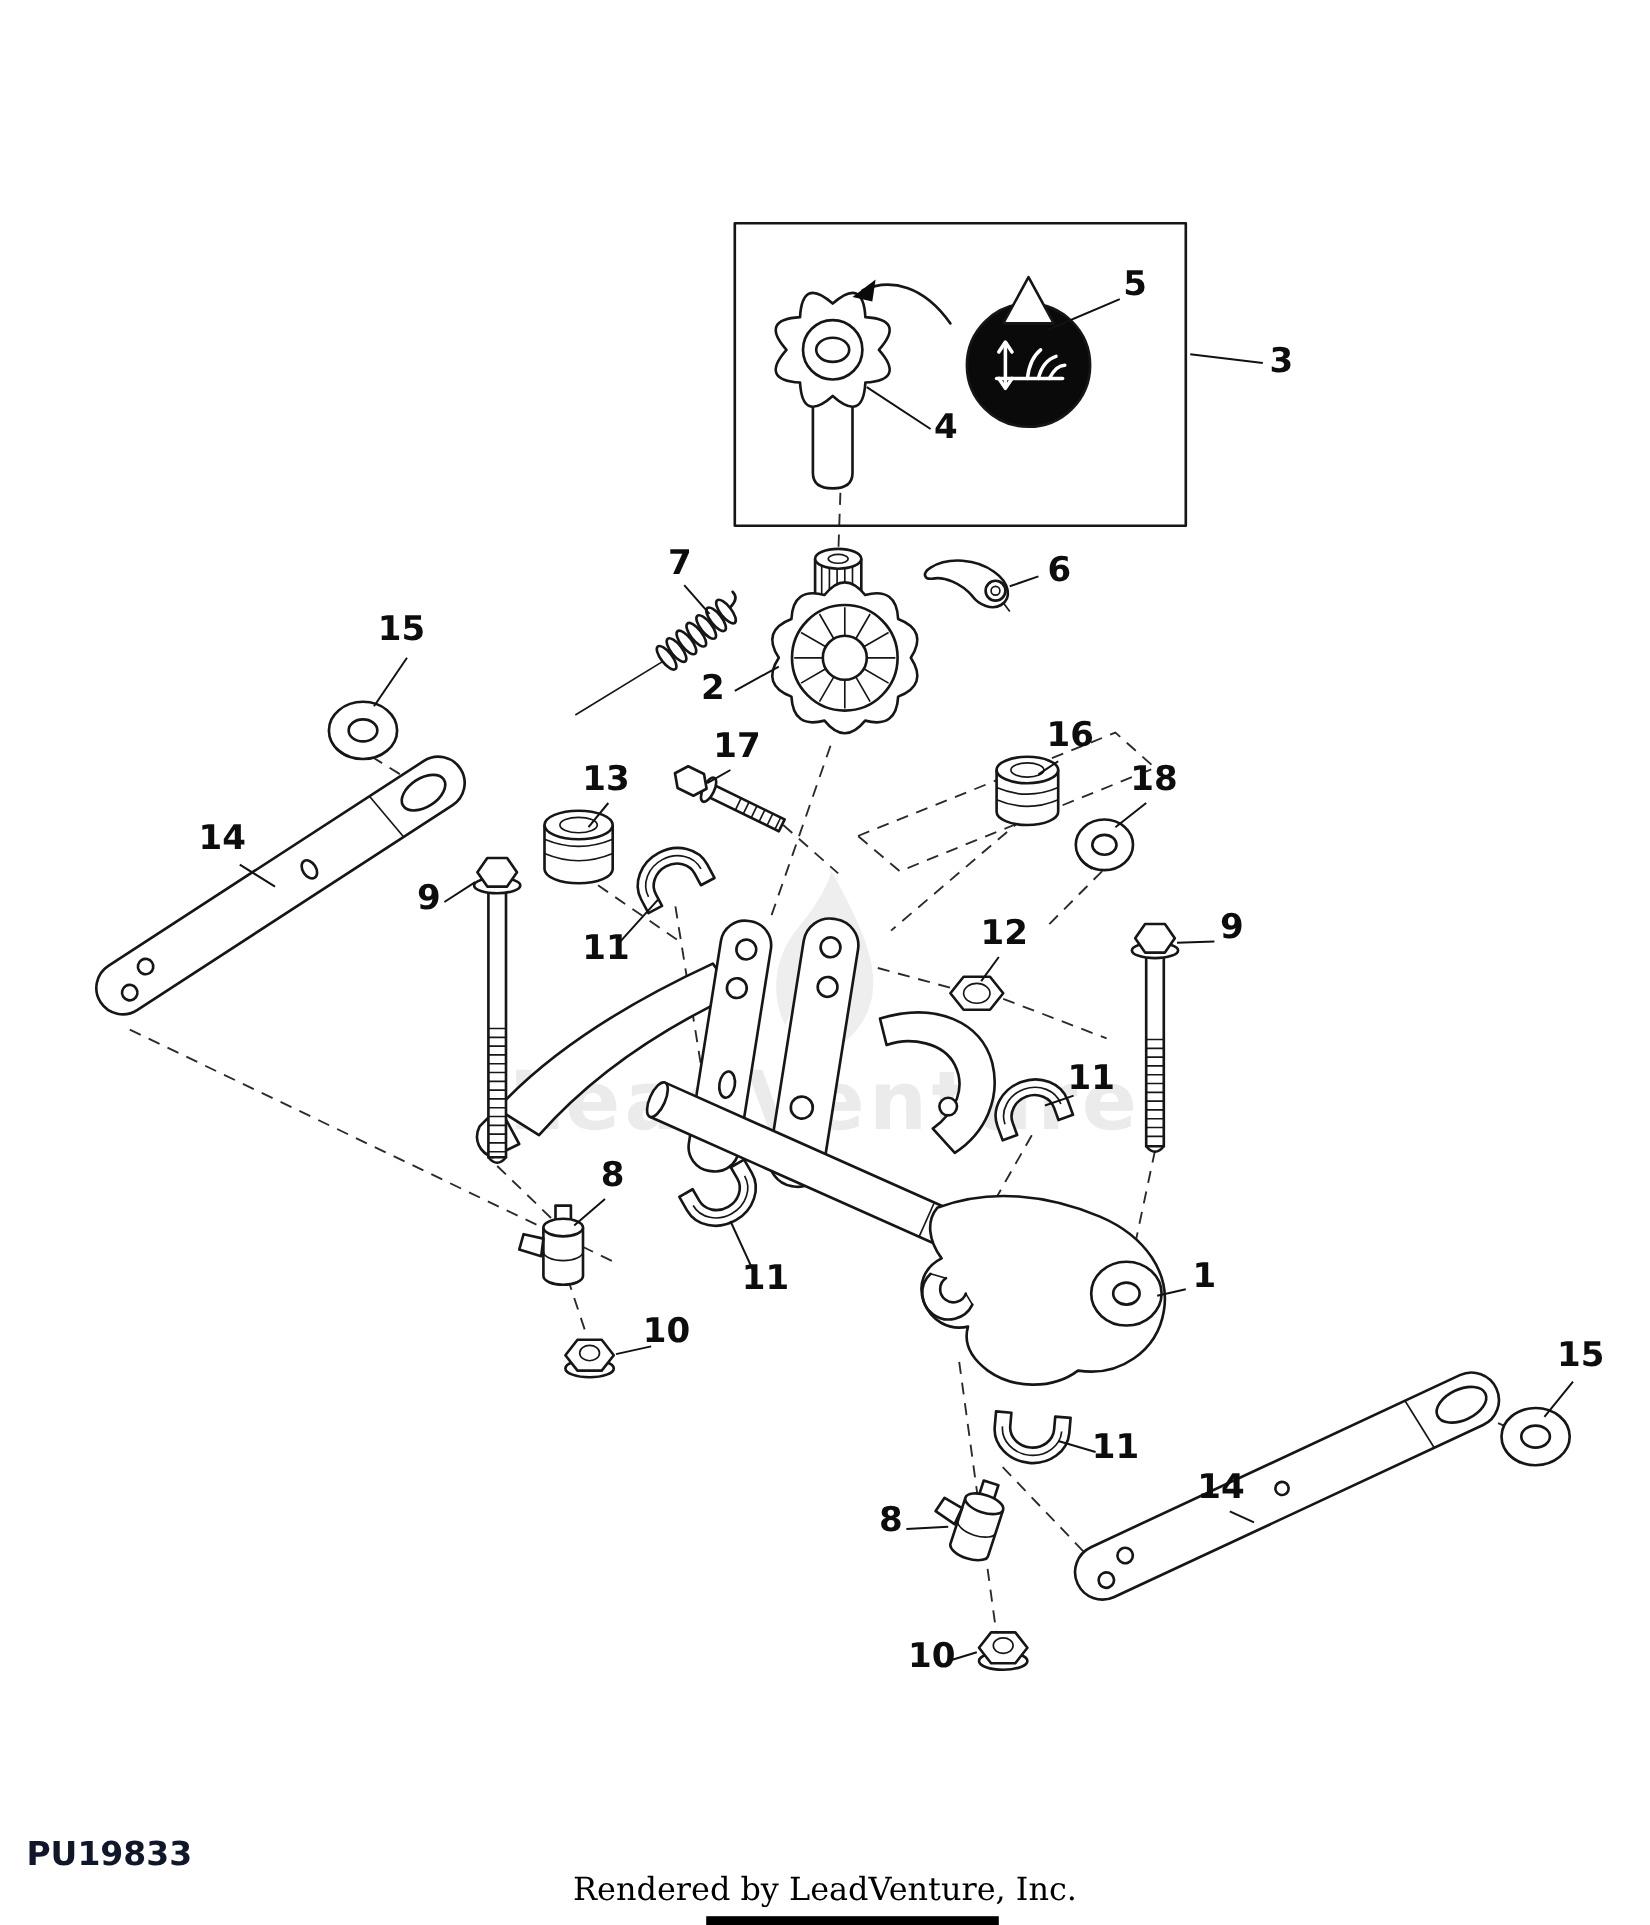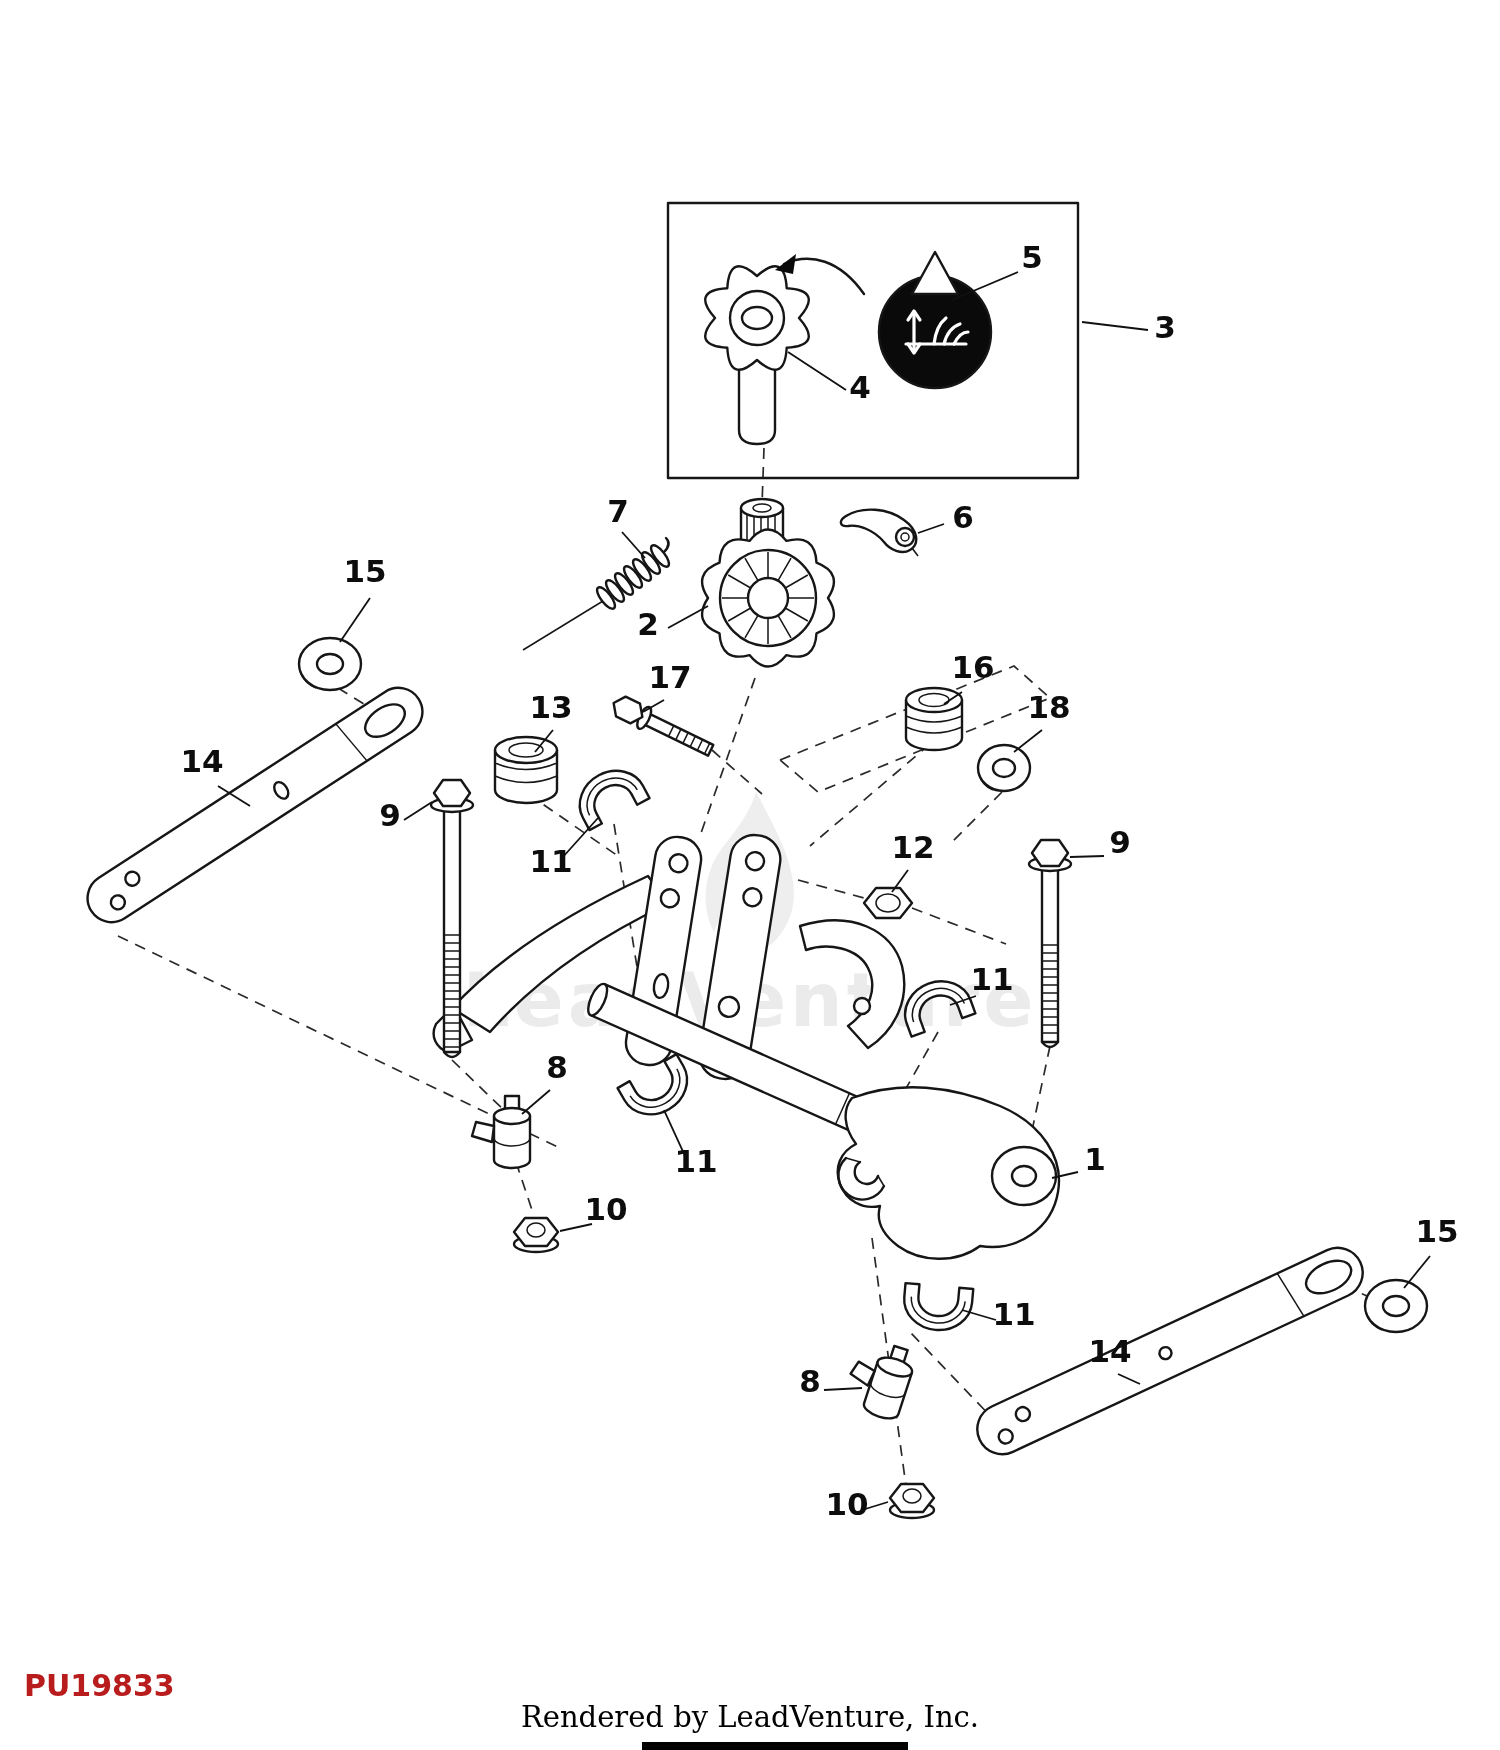--- a/index.html
+++ b/index.html
@@ -8,21 +8,21 @@
   .fw{fill:#fff;stroke:#161616;stroke-width:2.4;stroke-linejoin:round;}
   .ln{fill:none;stroke:#161616;stroke-width:2.4;stroke-linecap:round;stroke-linejoin:round;}
   .thin{fill:none;stroke:#161616;stroke-width:1.5;}
   .dash{fill:none;stroke:#2a2a2a;stroke-width:1.7;stroke-dasharray:11 8;}
   .lead{stroke:#111;stroke-width:1.8;}
   .callout{font:bold 31px "DejaVu Sans",sans-serif;fill:#0d0d0d;}
   .blk{fill:#0a0a0a;}
   .wht{fill:none;stroke:#fff;stroke-width:3.2;stroke-linecap:round;stroke-linejoin:round;}
   .wm-text{font:bold 74px "DejaVu Sans",sans-serif;fill:#dedede;opacity:.6;letter-spacing:4px;}
   .wm-flame{fill:#e2e2e2;opacity:.6;}
-  .footer-code{position:absolute;left:24px;top:1668px;font:bold 30px "DejaVu Sans",sans-serif;color:#b91c1c;}
+  .footer-code{position:absolute;left:24px;top:1668px;font:bold 30px "DejaVu Sans",sans-serif;color:#0f172a;}
   .footer-rendered{position:absolute;left:50%;transform:translateX(-50%);top:1700px;font:29px "DejaVu Serif",serif;color:#000;white-space:nowrap;}
   .footer-bar{position:absolute;left:642px;top:1742px;width:266px;height:8px;background:#000;}
 </style>
 </head>
 <body>
 
 <div class="page">
 <svg class="diagram-svg" width="1500" height="1750" viewBox="0 0 1500 1750" xmlns="http://www.w3.org/2000/svg">
 
   <defs>

